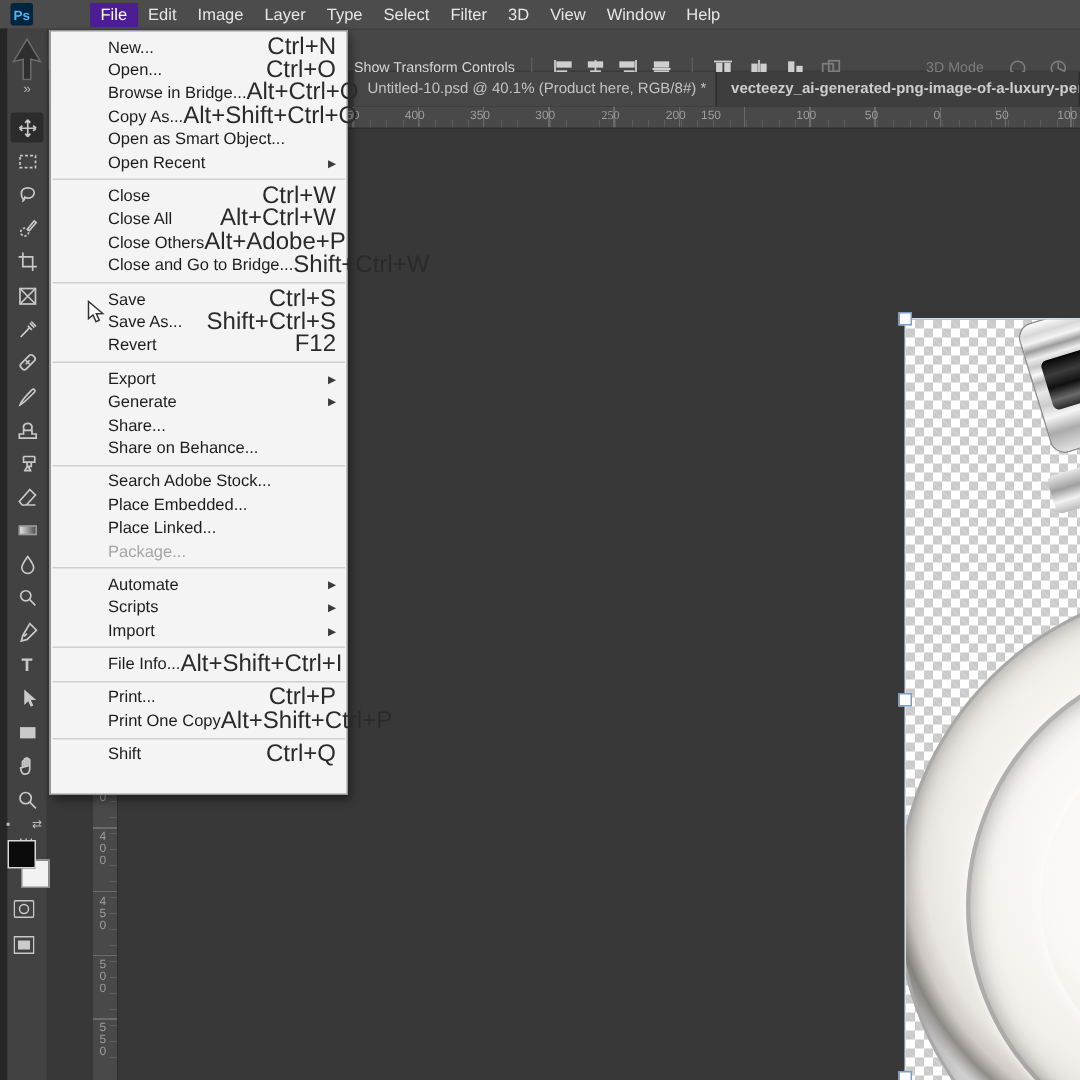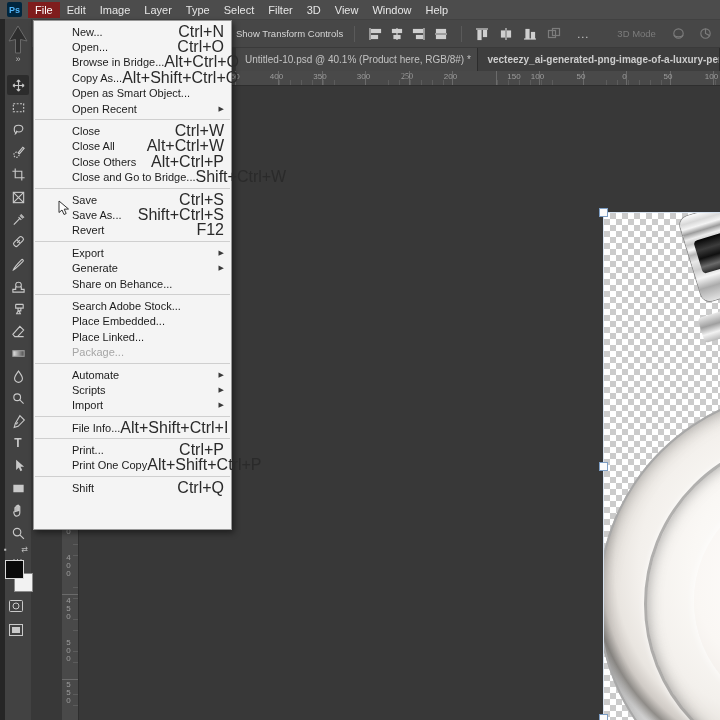--- a/index.html
+++ b/index.html
@@ -6,24 +6,24 @@
   #screen{position:relative;width:720px;height:720px;overflow:hidden;
           font-family:"Liberation Sans",sans-serif;background:#383838;
           -webkit-font-smoothing:antialiased;}
   
   #menubar{position:absolute;left:0;top:0;width:720px;height:19px;background:#4c4c4c;
            display:flex;align-items:center;z-index:6;border-bottom:1px solid #414141;}
   #app-logo{width:15px;height:15px;margin:0 6px 0 7px;background:#00263f;color:#4fb3f6;
             font-size:9px;font-weight:bold;display:flex;align-items:center;justify-content:center;
             border-radius:2px;flex:0 0 auto;}
   .mb-item{color:#e6e6e6;font-size:11px;padding:2px 7px;cursor:default;white-space:nowrap;}
-  .mb-item.active{background:#7f1d1d;color:#fff;}
+  .mb-item.active{background:#4c1d95;color:#fff;margin-left:32px;}
   #optionsbar{position:absolute;left:0;top:20px;width:720px;height:27px;background:#474747;
               z-index:5;display:flex;align-items:center;border-bottom:1px solid #3a3a3a;}
-  #options-content{position:absolute;left:236px;top:0;height:27px;display:flex;align-items:center;gap:6px;justify-content:center;}
+  #options-content{position:absolute;left:236px;top:12px;height:27px;display:flex;align-items:center;gap:6px;justify-content:center;}
   .opt-label{color:#d6d6d6;font-size:9.5px;white-space:nowrap;}
   .opt-sep{width:1px;height:16px;background:#5a5a5a;margin:0 5px;}
   .opt-icon{width:18px;height:16px;display:flex;align-items:center;justify-content:center;}
   .opt-icon svg{display:block;}
   .opt-ellipsis{color:#cfcfcf;font-size:11px;letter-spacing:1px;margin:0 8px;}
   .opt-3dlabel{color:#7c7c7c;font-size:9.5px;margin:0 8px 0 14px;white-space:nowrap;}
   
   #tabbar{position:absolute;left:0;top:48px;width:720px;height:23px;background:#333333;
           z-index:5;display:flex;}
   #tabbar .tab-lead{width:236px;flex:0 0 auto;background:#3a3a3a;}
@@ -140,21 +140,21 @@
   <div class="sel-handle" style="left:599px;top:714px;"></div>
 
   <div id="ruler-corner"></div>
   <div id="ruler-h">
       <span class="rlabel-h" style="left: 171px;">450</span>
       <span class="rlabel-h" style="left: 214.5px;">400</span>
       <span class="rlabel-h" style="left: 258px;">350</span>
       <span class="rlabel-h" style="left: 301.5px;">300</span>
       <span class="rlabel-h" style="left: 345px; font-family: Liberation Serif, serif;">250</span>
       <span class="rlabel-h" style="left: 388.5px;">200</span>
-      <span class="rlabel-h" style="left: 452px;">150</span>
+      <span class="rlabel-h" style="left: 412px;">150</span>
       <span class="rlabel-h" style="left: 475.5px;">100</span>
       <span class="rlabel-h" style="left: 519px;">50</span>
       <span class="rlabel-h" style="left: 562.5px;">0</span>
       <span class="rlabel-h" style="left: 606px;">50</span>
       <span class="rlabel-h" style="left: 649.5px;">100</span>
     </div>
   <div id="ruler-v">
       <span class="rlabel-v" style="top: 438px;">350</span>
       <span class="rlabel-v" style="top: 480.3px;">400</span>
       <span class="rlabel-v" style="top: 522.6px;">450</span>
@@ -439,21 +439,21 @@
       <div class="menu-item">
         <span class="mi-label">Close</span>
         <span class="mi-shortcut">Ctrl+W</span>
       </div>
       <div class="menu-item">
         <span class="mi-label">Close All</span>
         <span class="mi-shortcut">Alt+Ctrl+W</span>
       </div>
       <div class="menu-item">
         <span class="mi-label">Close Others</span>
-        <span class="mi-shortcut">Alt+Ctrl+P</span>
+        <span class="mi-shortcut">Alt+Adobe+P</span>
       </div>
       <div class="menu-item">
         <span class="mi-label">Close and Go to Bridge...</span>
         <span class="mi-shortcut">Shift+Ctrl+W</span>
       </div>
       <div class="menu-sep"></div>
       <div class="menu-item">
         <span class="mi-label">Save</span>
         <span class="mi-shortcut">Ctrl+S</span>
       </div>
@@ -466,20 +466,23 @@
         <span class="mi-shortcut">F12</span>
       </div>
       <div class="menu-sep"></div>
       <div class="menu-item">
         <span class="mi-label">Export</span>
         <span class="mi-arrow">▶</span>
       </div>
       <div class="menu-item">
         <span class="mi-label">Generate</span>
         <span class="mi-arrow">▶</span>
+      </div>
+      <div class="menu-item">
+        <span class="mi-label">Share...</span>
       </div>
       <div class="menu-item">
         <span class="mi-label">Share on Behance...</span>
       </div>
       <div class="menu-sep"></div>
       <div class="menu-item">
         <span class="mi-label">Search Adobe Stock...</span>
       </div>
       <div class="menu-item">
         <span class="mi-label">Place Embedded...</span>

